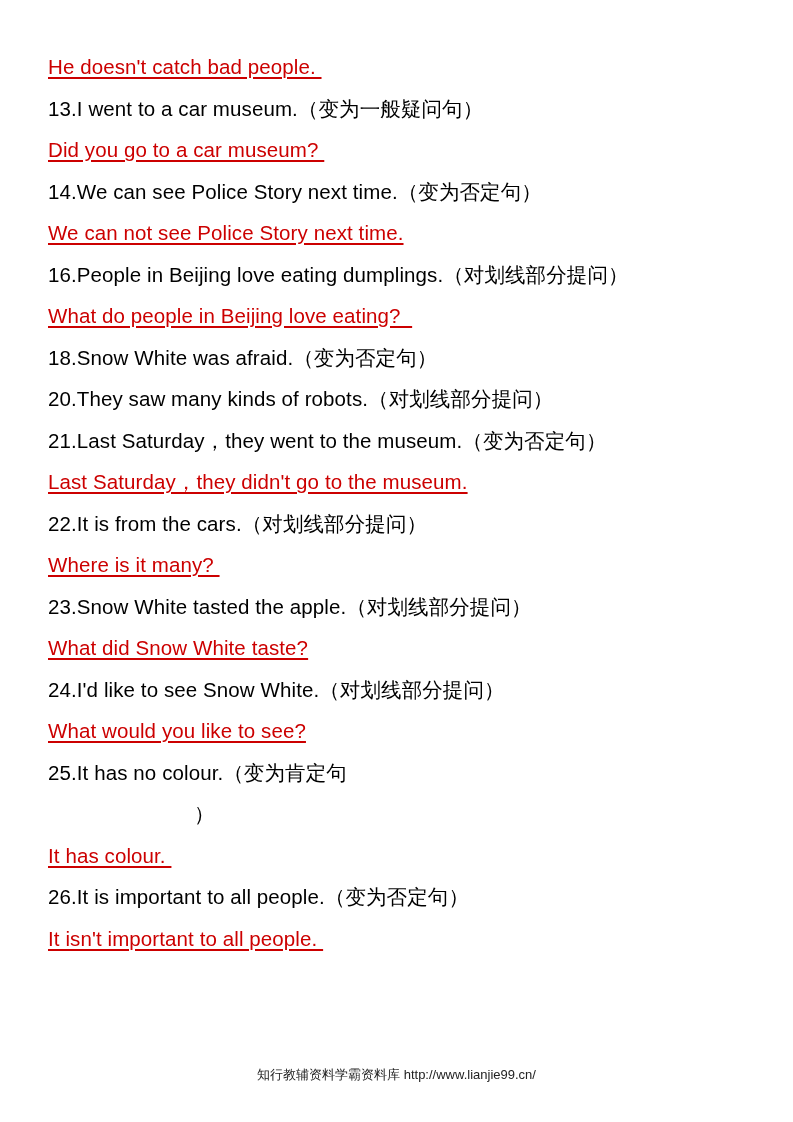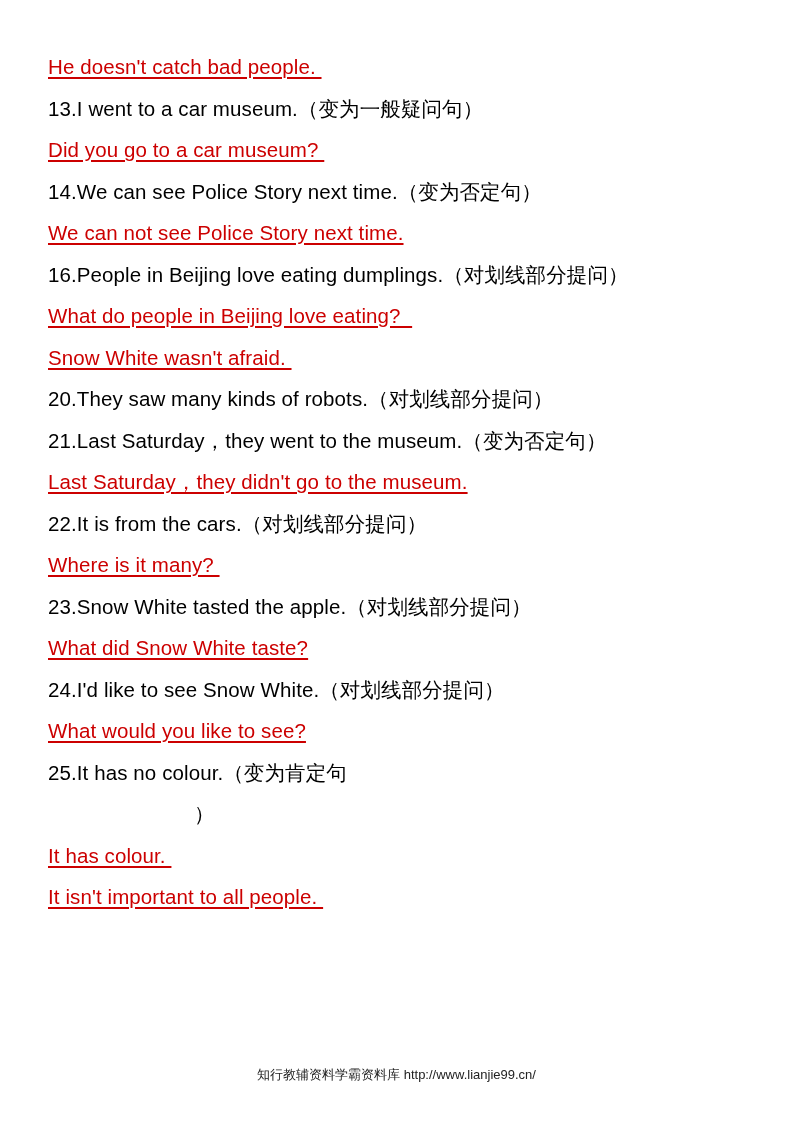--- a/index.html
+++ b/index.html
@@ -64,38 +64,39 @@
   <div class="line"><span class="a">He doesn't catch bad people. </span></div>
   <div class="line q">13.I went to a car museum.（变为一般疑问句）</div>
 
   <div class="line"><span class="a">Did you go to a car museum? </span></div>
   <div class="line q">14.We can see Police Story next time.（变为否定句）</div>
 
   <div class="line"><span class="a">We can not see Police Story next time.</span></div>
   <div class="line q">16.People in Beijing love eating dumplings.（对划线部分提问）</div>
 
   <div class="line"><span class="a">What do people in Beijing love eating?  </span></div>
+  <div class="line q">18.Snow White was afraid.（变为否定句）</div>
 
-  <div class="line"><span class="a">Snow White wasn't afraid. </span></div>
   <div class="line q">20.They saw many kinds of robots.（对划线部分提问）</div>
 
   <div class="line q">21.Last Saturday，they went to the museum.（变为否定句）</div>
 
   <div class="line"><span class="a">Last Saturday，they didn't go to the museum.</span></div>
   <div class="line q">22.It is from the cars.（对划线部分提问）</div>
 
   <div class="line"><span class="a">Where is it many? </span></div>
   <div class="line q">23.Snow White tasted the apple.（对划线部分提问）</div>
 
   <div class="line"><span class="a">What did Snow White taste?</span></div>
   <div class="line q">24.I'd like to see Snow White.（对划线部分提问）</div>
 
   <div class="line"><span class="a">What would you like to see?</span></div>
   <div class="line q">25.It has no colour.（变为肯定句</div>
   <div class="indent-paren">）</div>
 
   <div class="line"><span class="a">It has colour. </span></div>
+  <div class="line q">26.It is important to all people.（变为否定句）</div>
 
   <div class="line"><span class="a">It isn't important to all people. </span></div>
 
 </div>
 
 <div class="footer">知行教辅资料学霸资料库 http://www.lianjie99.cn/</div>
 
 </body></html>

